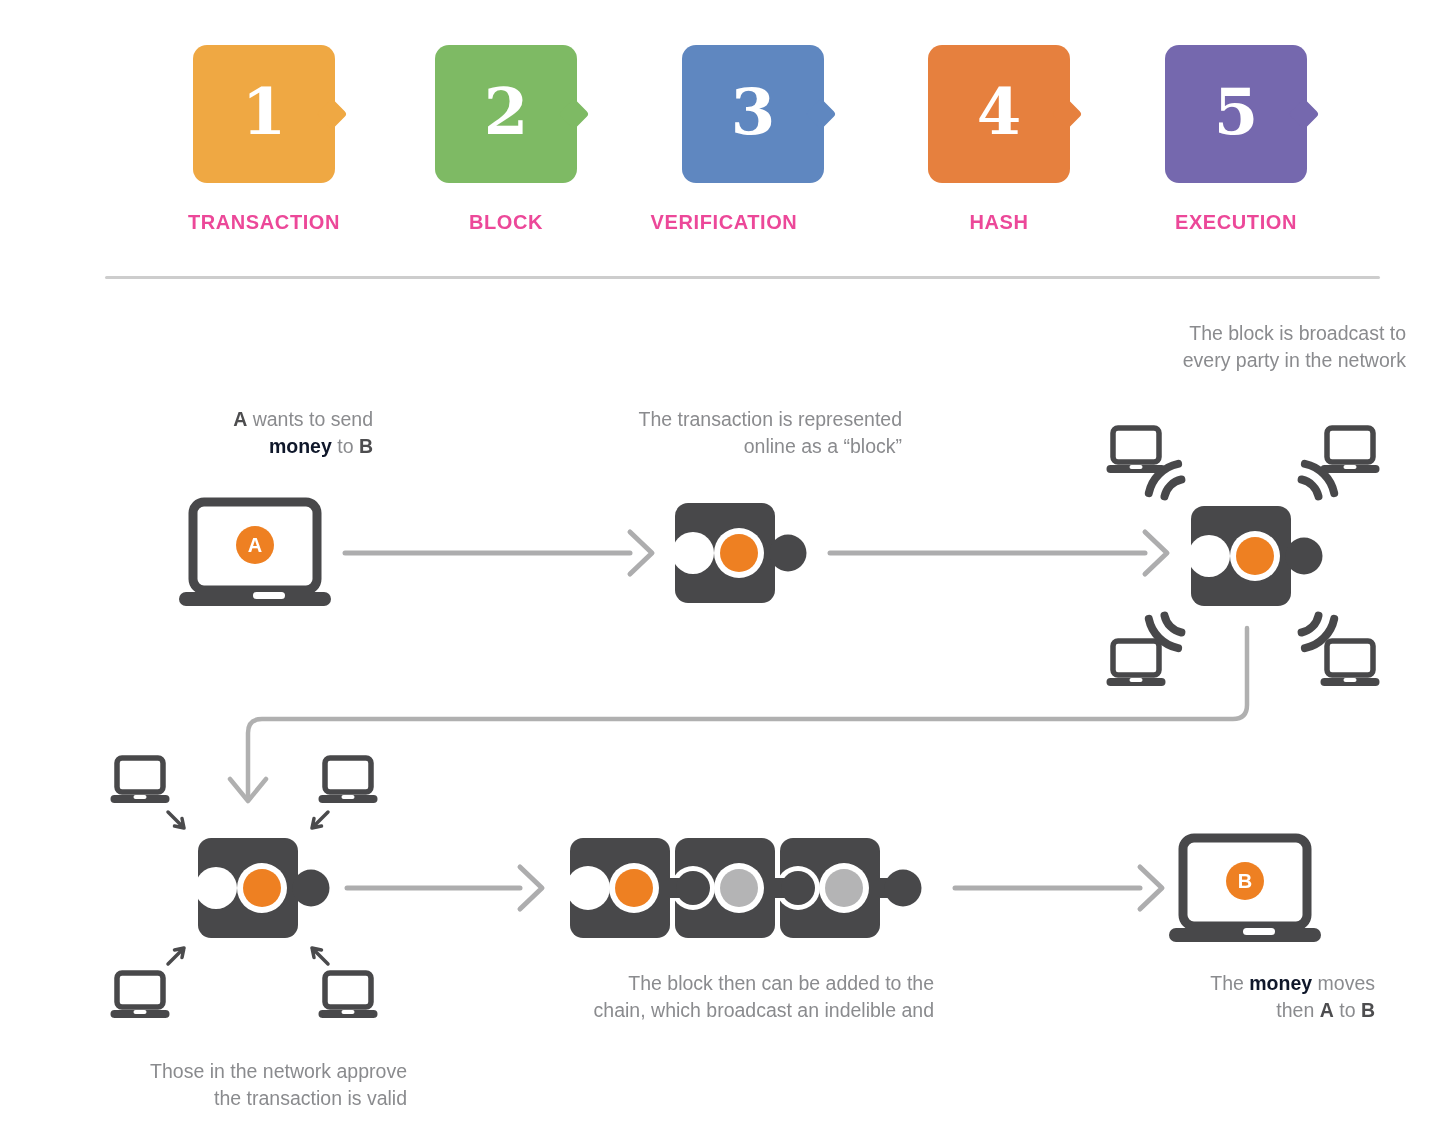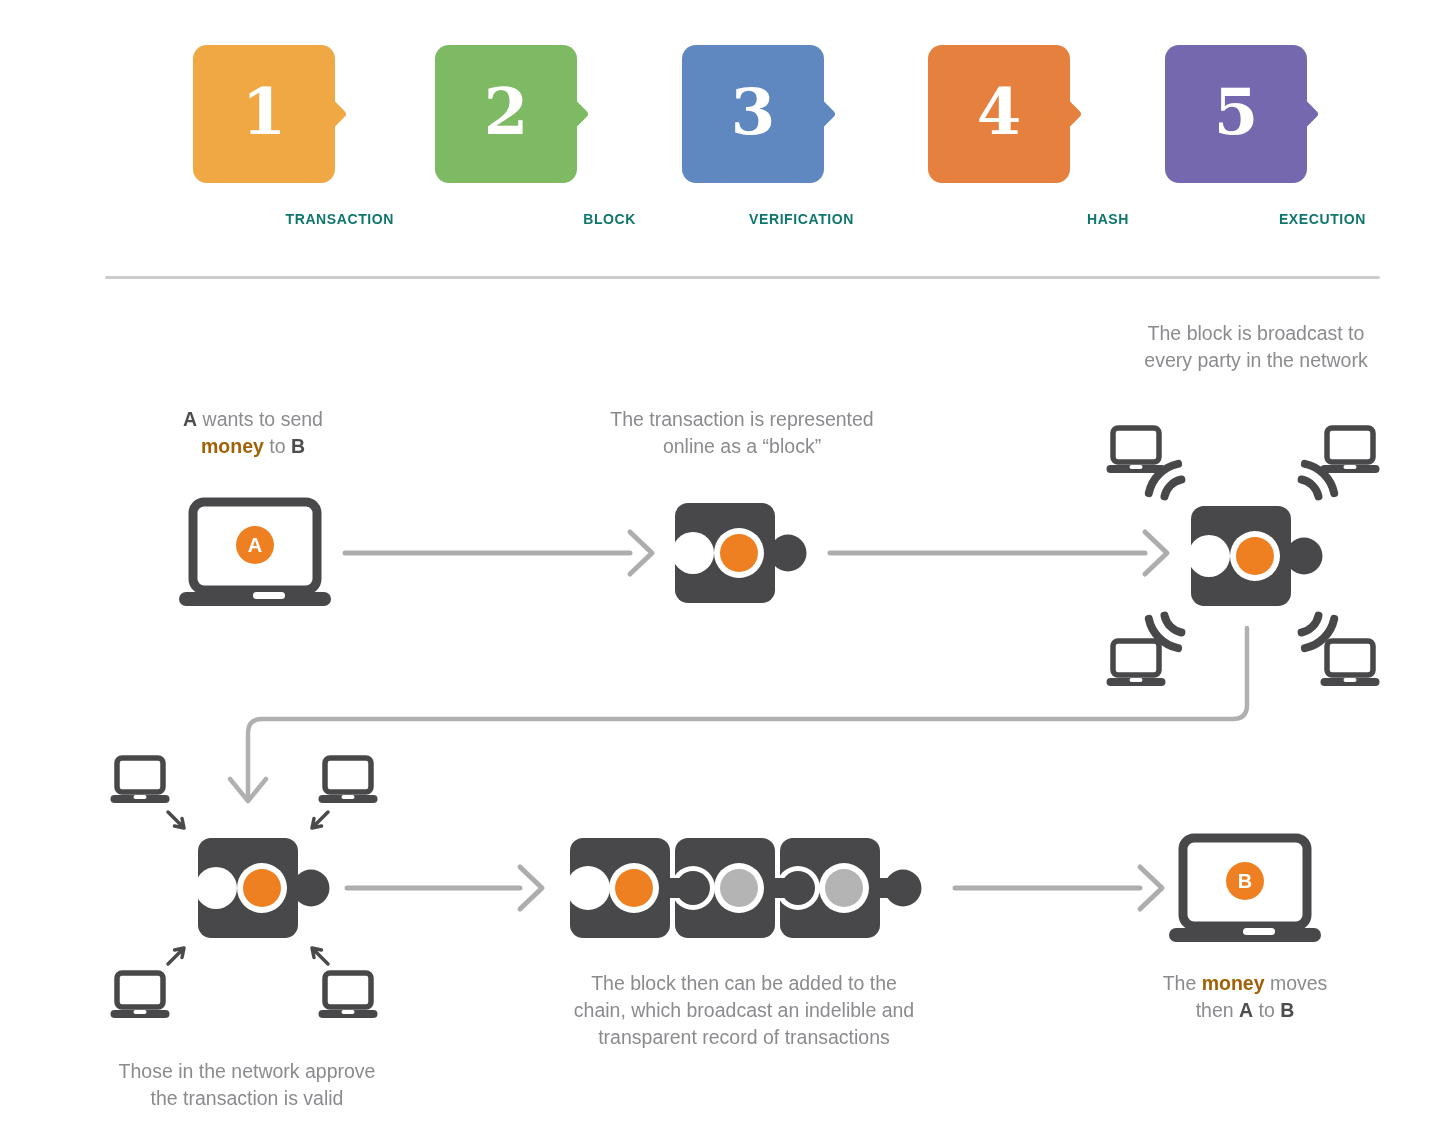--- a/index.html
+++ b/index.html
@@ -7,30 +7,30 @@
           font-family:"Liberation Sans",sans-serif;}
 
   
   .step{position:absolute;top:45px;width:142px;height:138px;}
   .badge{position:relative;width:142px;height:138px;border-radius:14px;
          display:flex;align-items:center;justify-content:center;}
   .badge .tail{position:absolute;right:-8px;top:50%;margin-top:-11px;width:22px;height:22px;
                transform:rotate(45deg);border-radius:4px;}
   .badge .num{position:relative;font-family:"DejaVu Serif",serif;font-weight:bold;
               font-size:64px;color:#ffffff;line-height:1;padding-bottom:4px;}
-  .step-label{position:absolute;top:211px;width:260px;text-align:right;
-              font-size:14px;font-weight:bold;color:#0f766e;letter-spacing:.6px;}
+  .step-label{position:absolute;top:211px;width:260px;text-align:center;
+              font-size:20px;font-weight:bold;color:#ec4899;letter-spacing:.6px;}
 
   .divider{position:absolute;left:105px;top:276px;width:1275px;height:3px;
            background:#cdcdcd;border-radius:2px;}
 
   
-  .cap{position:absolute;text-align:center;font-size:19.5px;line-height:27px;color:#8a8b8e;}
+  .cap{position:absolute;text-align:right;font-size:19.5px;line-height:27px;color:#8a8b8e;}
   .cap b{color:#4d4d4f;font-weight:bold;}
-  .cap .money{color:#a16207;font-weight:bold;}
+  .cap .money{color:#0f172a;font-weight:bold;}
 
   svg.diagram{position:absolute;left:0;top:0;width:1430px;height:1144px;}
 </style>
 </head>
 <body>
 
 <div class="canvas">
 
   <div class="step" style="left:193px">
     <div class="badge" style="background-color: rgb(239, 168, 67);">
@@ -243,21 +243,20 @@
   </div>
 
   <div class="cap" style="left:87px;top:1058px;width:320px">
     <div><span>Those in the network approve</span></div>
     <div><span>the transaction is valid</span></div>
   </div>
 
   <div class="cap" style="left:554px;top:970px;width:380px">
     <div><span>The block then can be added to the</span></div>
     <div><span>chain, which broadcast an indelible and</span></div>
-    <div><span>transparent record of transactions</span></div>
   </div>
 
   <div class="cap" style="left:1115px;top:970px;width:260px">
     <div><span>The </span><span class="money">money</span><span> moves</span></div>
     <div><span>then </span><b>A</b><span> to </span><b>B</b></div>
   </div>
 
 </div>
 
 </body></html>

